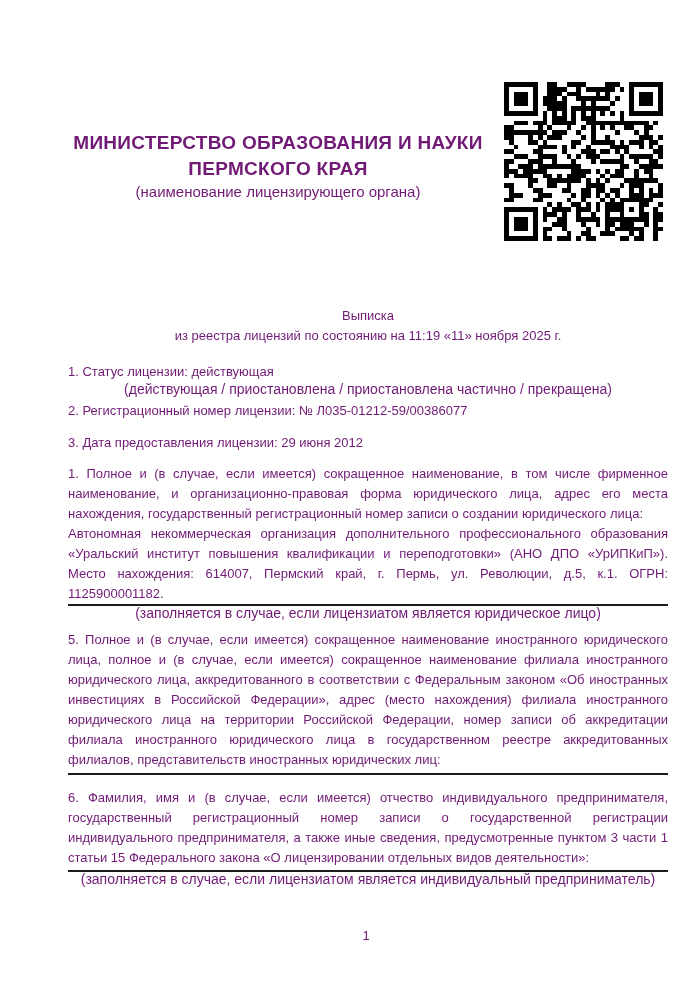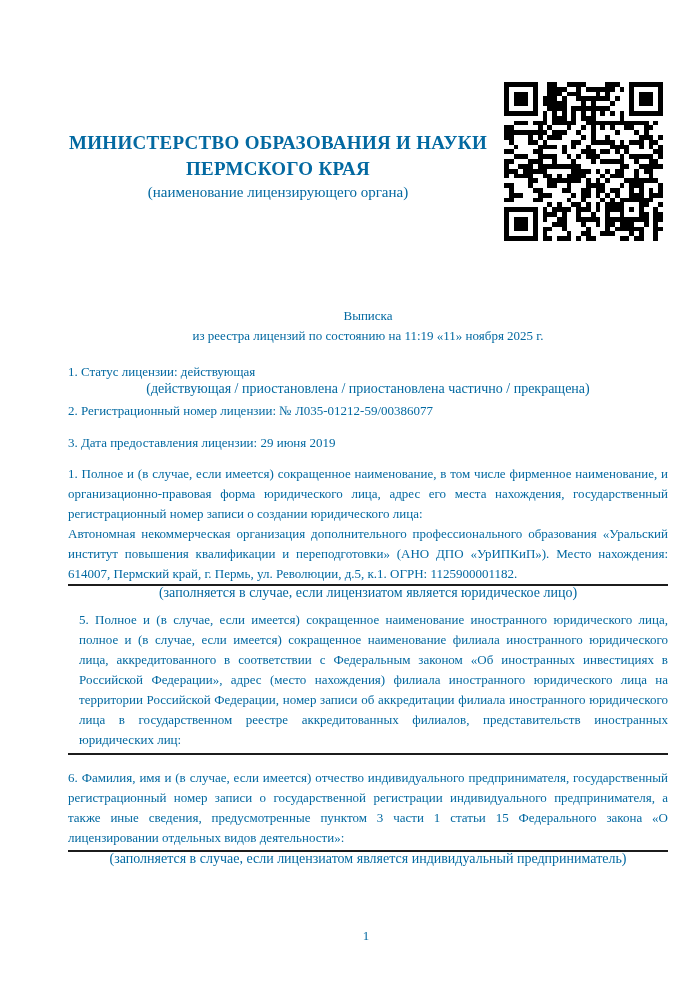--- a/index.html
+++ b/index.html
@@ -2,22 +2,22 @@
 <html><head>
 <meta charset="utf-8">
 <style>
   html,body { margin:0; padding:0; background:#e8e8e8; }
   .page {
     position: relative;
     width: 700px;
     height: 989px;
     margin: 0 auto;
     background: #ffffff;
-    font-family: Liberation Serif, serif;
-    color: #0369a1;
+    font-family: Liberation Sans, sans-serif;
+    color: #701a75;
     overflow: hidden;
   }
   .qr {
     position: absolute;
     left: 504px;
     top: 82px;
     width: 159px;
     height: 159px;
   }
   .qr svg { display:block; width:159px; height:159px; }
@@ -49,21 +49,21 @@
   }
   .doc-title { text-align: center; }
   .item { line-height: 20px; }
   .para { text-align: justify; line-height: 20px; }
   .note { font-size: 14px; line-height: 14px; text-align: center; }
   .rule { border-top: 2px solid #1c1c1c; height: 0; }
   .mt-item1 { margin-top: 16px; }
   .mt-item2 { margin-top: 5px; }
   .mt-item3 { margin-top: 12px; }
   .mt-para4 { margin-top: 11px; }
-  .mt-para5 { margin-top: 10px; margin-left: 11px; }
+  .mt-para5 { margin-top: 10px; }
   .mt-rule5 { margin-top: 3px; }
   .mt-item6 { margin-top: 13px; }
   .mt-rule6 { margin-top: 2px; }
   .mt-item7 { margin-top: 23px; }
   .page-number {
     position: absolute;
     left: 66px;
     top: 928px;
     width: 600px;
     text-align: center;
@@ -93,21 +93,21 @@
     <div class="doc-title">
       <div>Выписка</div>
       <div>из реестра лицензий по состоянию на 11:19 «11» ноября 2025 г.</div>
     </div>
 
     <div class="item mt-item1">1. Статус лицензии: действующая</div>
     <div class="note">(действующая / приостановлена / приостановлена частично / прекращена)</div>
 
     <div class="item mt-item2">2. Регистрационный номер лицензии: № Л035-01212-59/00386077</div>
 
-    <div class="item mt-item3">3. Дата предоставления лицензии: 29 июня 2019</div>
+    <div class="item mt-item3">3. Дата предоставления лицензии: 29 июня 2012</div>
 
     <div class="para mt-para4">1. Полное и (в случае, если имеется) сокращенное наименование, в том числе фирменное наименование, и организационно-правовая форма юридического лица, адрес его места нахождения, государственный регистрационный номер записи о создании юридического лица:</div>
     <div class="para">Автономная некоммерческая организация дополнительного профессионального образования «Уральский институт повышения квалификации и переподготовки» (АНО ДПО «УрИПКиП»). Место нахождения: 614007, Пермский край, г. Пермь, ул. Революции, д.5, к.1. ОГРН: 1125900001182.</div>
     <div class="rule"></div>
     <div class="note">(заполняется в случае, если лицензиатом является юридическое лицо)</div>
 
     <div class="para mt-para5">5. Полное и (в случае, если имеется) сокращенное наименование иностранного юридического лица, полное и (в случае, если имеется) сокращенное наименование филиала иностранного юридического лица, аккредитованного в соответствии с Федеральным законом «Об иностранных инвестициях в Российской Федерации», адрес (место нахождения) филиала иностранного юридического лица на территории Российской Федерации, номер записи об аккредитации филиала иностранного юридического лица в государственном реестре аккредитованных филиалов, представительств иностранных юридических лиц:</div>
     <div class="rule mt-rule5"></div>
 
     <div class="para mt-item6">6. Фамилия, имя и (в случае, если имеется) отчество индивидуального предпринимателя, государственный регистрационный номер записи о государственной регистрации индивидуального предпринимателя, а также иные сведения, предусмотренные пунктом 3 части 1 статьи 15 Федерального закона «О лицензировании отдельных видов деятельности»:</div>

